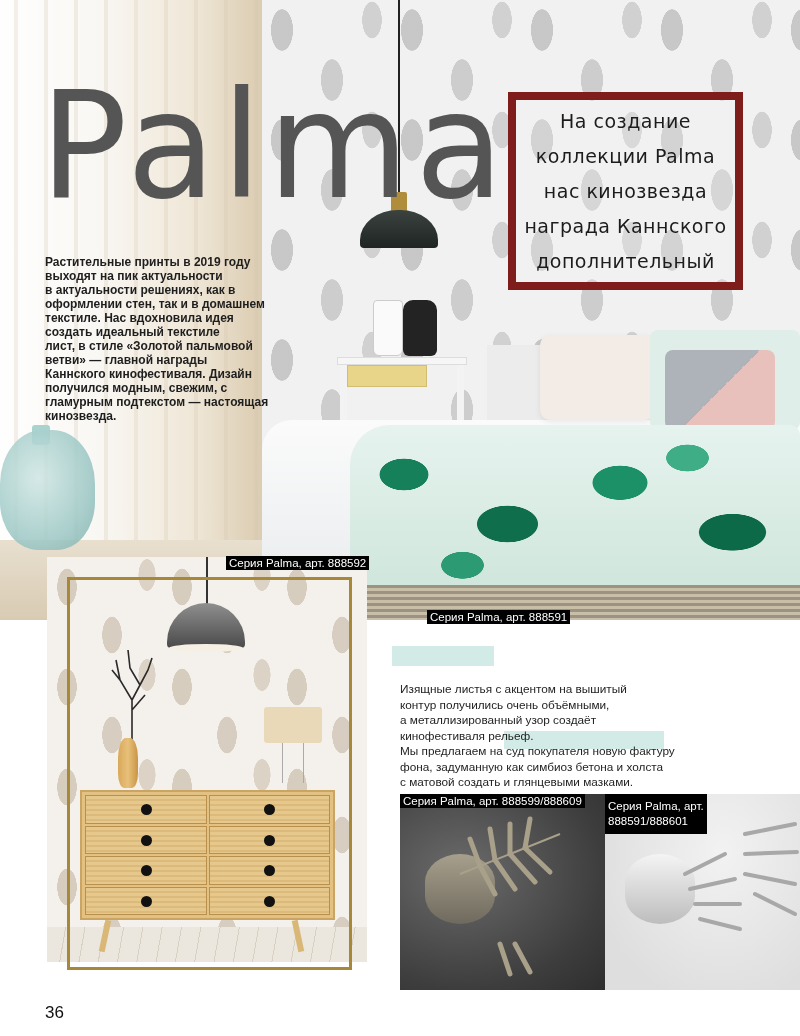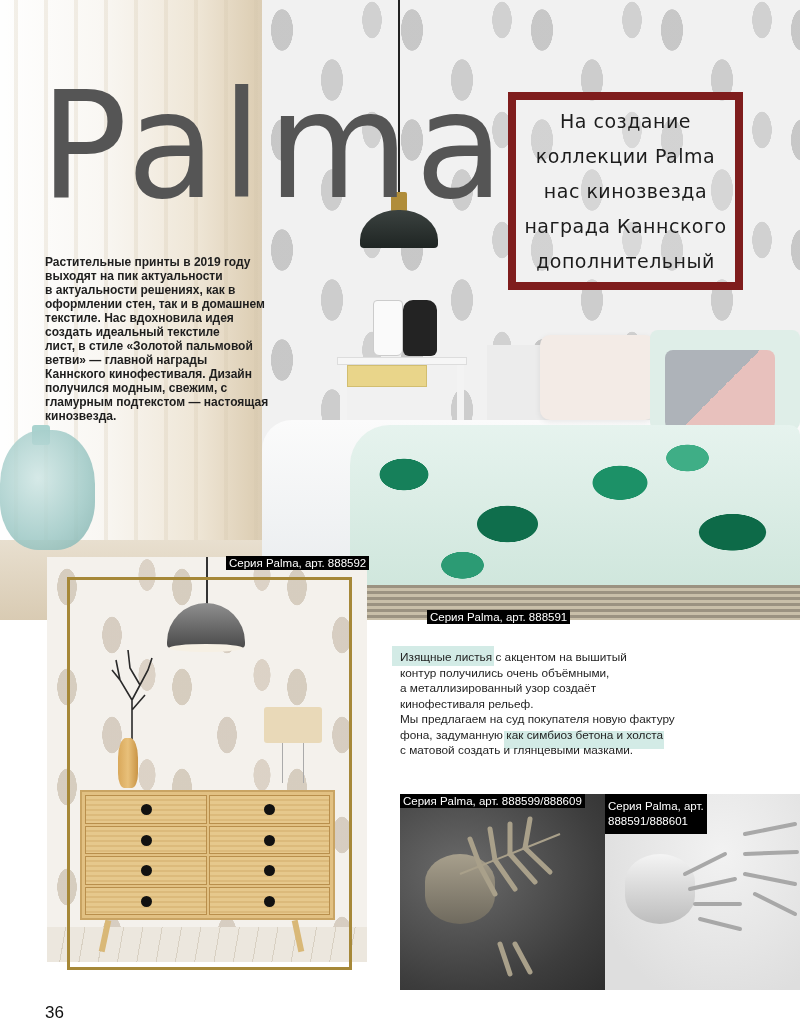--- a/index.html
+++ b/index.html
@@ -140,21 +140,21 @@
       background: #e2c183; border: 2px solid #c9a463;
       display: grid; grid-template-columns: 1fr 1fr; grid-template-rows: repeat(4, 1fr); gap: 2px; padding: 3px;
     }
     .drawer { background: repeating-linear-gradient(180deg, #e6c88c 0 3px, #dcba7b 3px 5px); border: 1px solid #b98f4c; position: relative; }
     .drawer::after { content: ""; position: absolute; left: 50%; top: 50%; width: 11px; height: 11px; margin: -5px 0 0 -5px; background: #111; border-radius: 50%; }
     .dresser-leg1 { position: absolute; left: 102px; top: 920px; width: 6px; height: 32px; background: #d9b877; transform: rotate(12deg); }
     .dresser-leg2 { position: absolute; left: 295px; top: 920px; width: 6px; height: 32px; background: #d9b877; transform: rotate(-12deg); }
 
     
     .body-text {
-      position: absolute; left: 400px; top: 650px; width: 300px;
+      position: absolute; left: 400px; top: 682px; width: 300px;
       font-size: 11.8px; line-height: 15.5px; color: #1e1e1e;
     }
     .body-text .line { display: block; white-space: nowrap; }
     .hl-block1 { position: absolute; left: 392px; top: 646px; width: 102px; height: 20px; background: #d3ebe6; }
     .hl-block2 { position: absolute; left: 504px; top: 731px; width: 160px; height: 18px; background: #d3ebe6; }
 
     
     .roll-dark {
       position: absolute; left: 400px; top: 794px; width: 205px; height: 196px;
       background: radial-gradient(ellipse at 30% 40%, #6b6b6b, #3d3d3d 70%, #2e2e2e);

